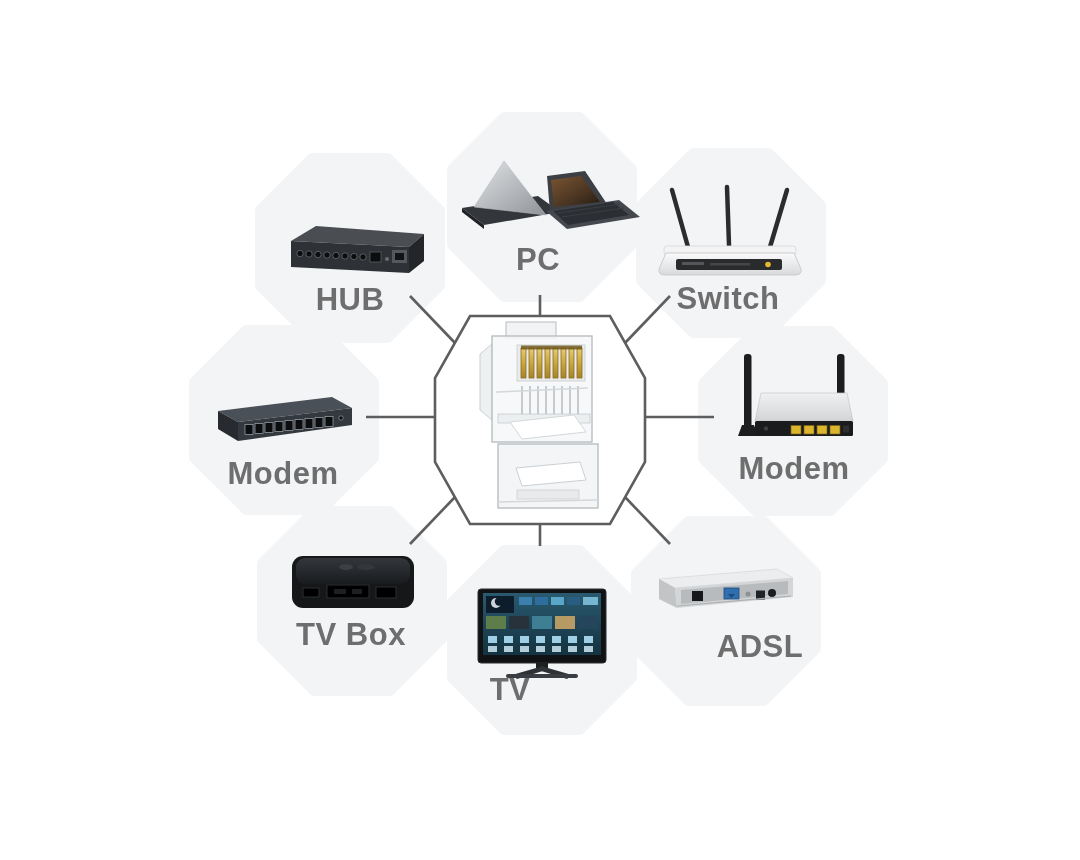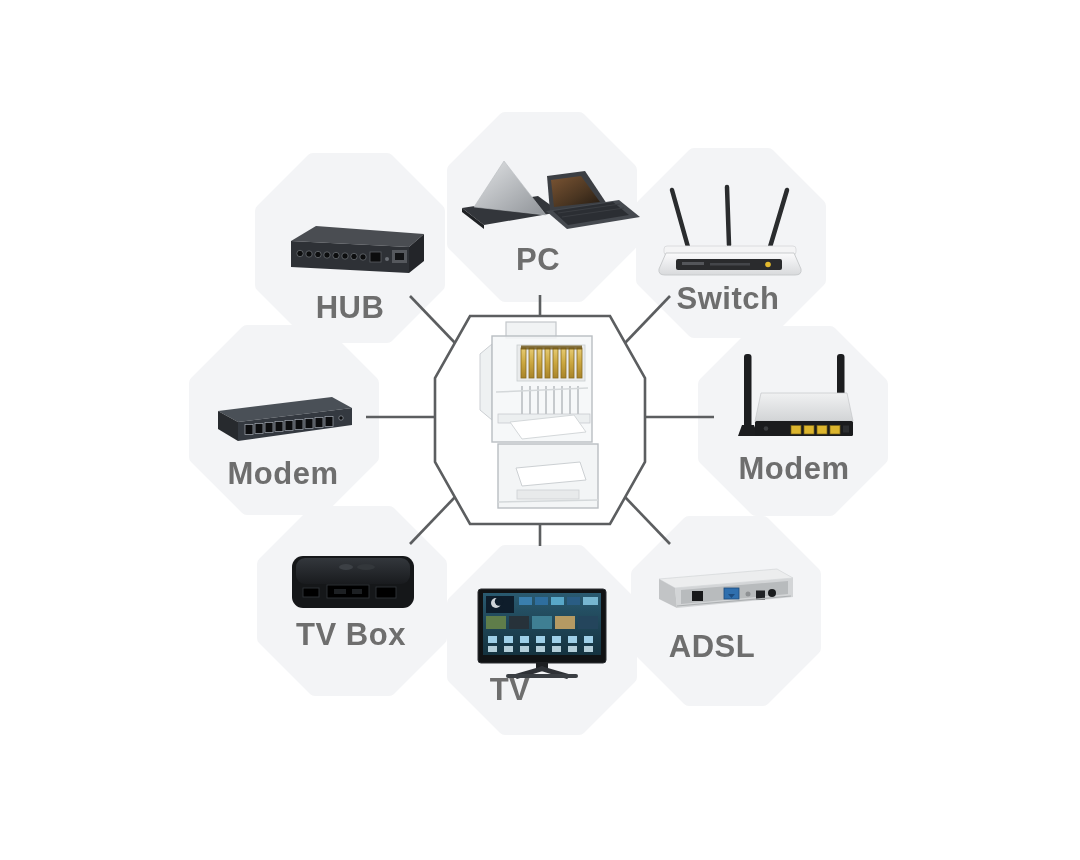--- a/index.html
+++ b/index.html
@@ -259,22 +259,22 @@
       <rect x="692" y="591" width="11" height="10" fill="#17181a"></rect>
       <rect x="724" y="588" width="15" height="11" fill="#2f6fae" stroke="#1d4c7e" stroke-width="0.8"></rect>
       <polygon points="728,594 735,594 731.5,598" fill="#1d4c7e"></polygon>
       <circle cx="748" cy="594" r="2.5" fill="#8e9194"></circle>
       <rect x="756" y="590.5" width="9" height="9" fill="#202225"></rect>
       <circle cx="772" cy="593" r="4" fill="#1a1c1e"></circle>
       <line x1="677" y1="606" x2="791" y2="596" stroke="#aeb1b3" stroke-width="1.2"></line>
     </g>
   </svg>
 
-  <div class="node-label" style="left:350px;top:290px">HUB</div>
+  <div class="node-label" style="left:350px;top:282px">HUB</div>
   <div class="node-label" style="left:538px;top:242px">PC</div>
   <div class="node-label" style="left:728px;top:281px">Switch</div>
   <div class="node-label" style="left:283px;top:456px">Modem</div>
   <div class="node-label" style="left:351px;top:617px">TV Box</div>
   <div class="node-label" style="left:794px;top:451px">Modem</div>
   <div class="node-label" style="left:510px;top:672px">TV</div>
-  <div class="node-label" style="left:712px;top:629px">ADSL</div>
+  <div class="node-label" style="left:760px;top:629px">ADSL</div>
 
 </div>
 
 </body></html>

